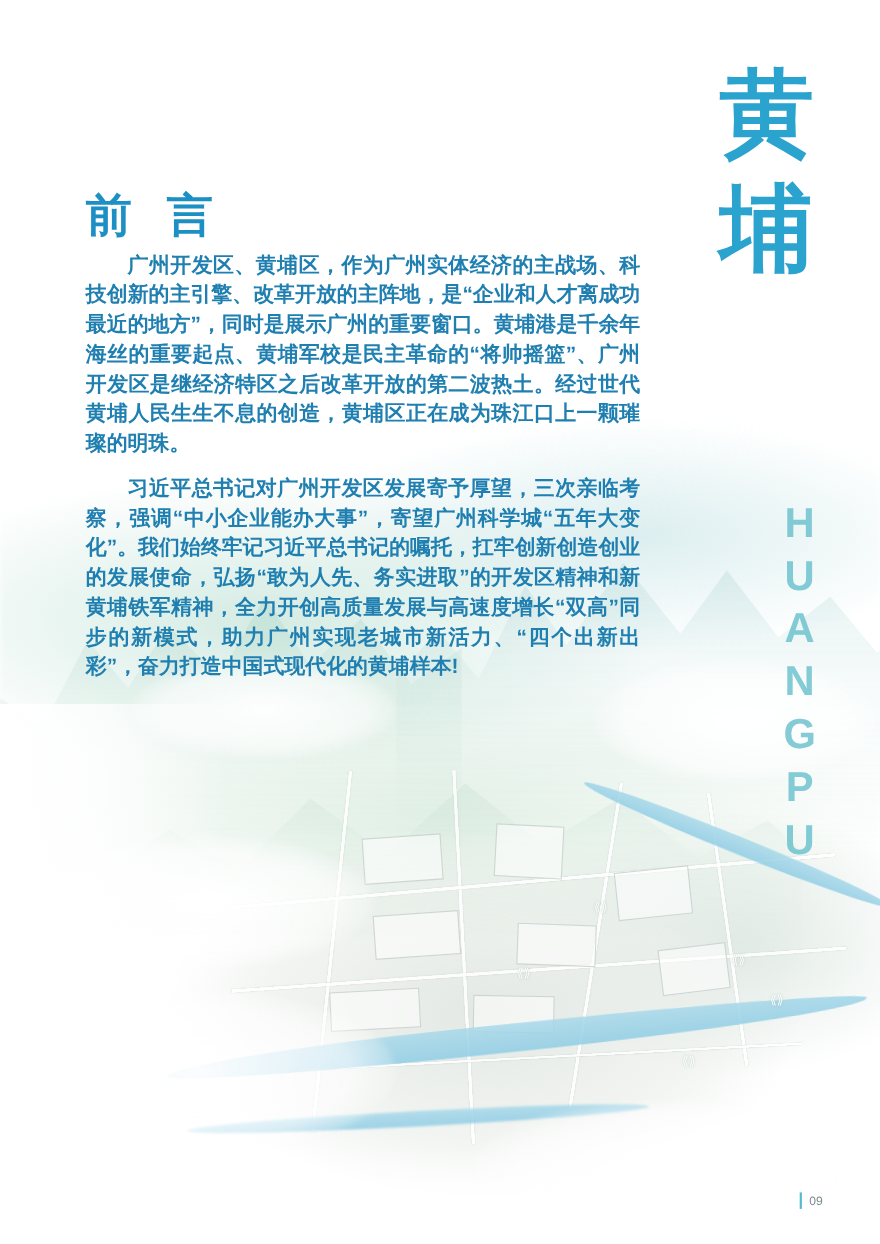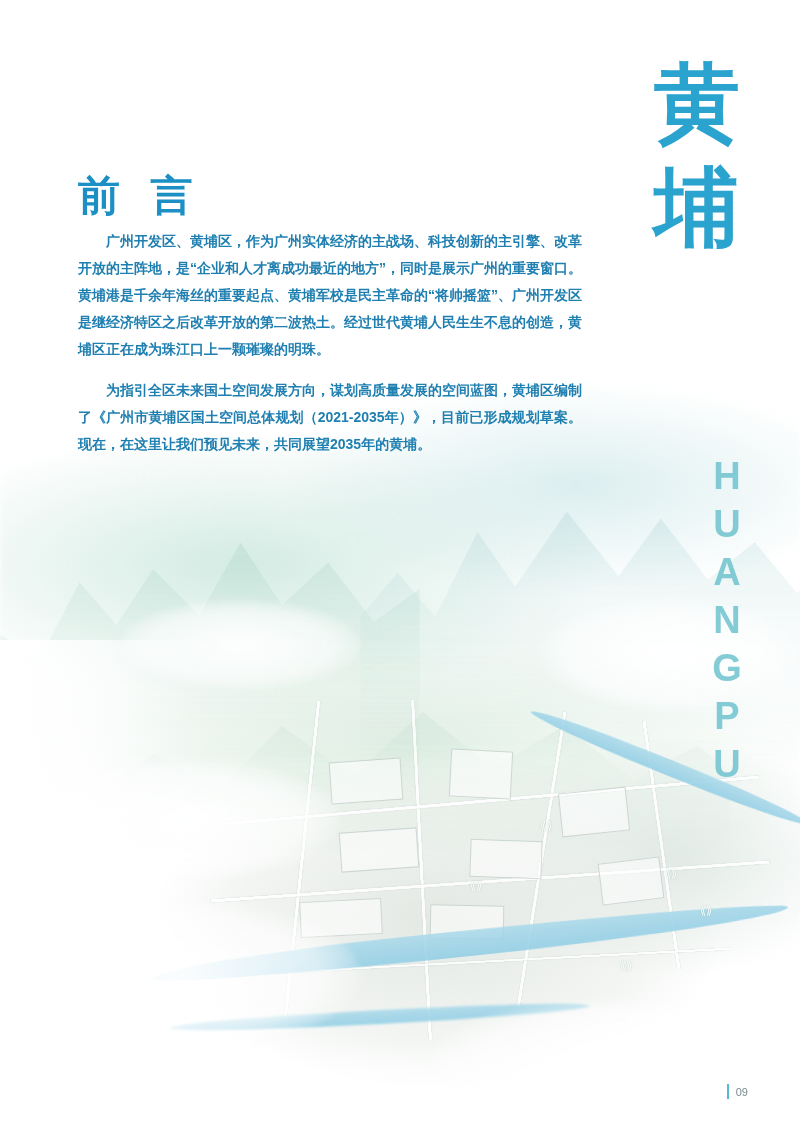--- a/index.html
+++ b/index.html
@@ -137,38 +137,38 @@
   
   .content {
     position: absolute;
     left: 0; top: 0;
     width: 800px; height: 1131px;
   }
 
   .title {
     position: absolute;
     left: 78px; top: 140px;
-    font-family: Liberation Serif, serif;
+    font-family: Liberation Sans, sans-serif;
     font-size: 42px;
     font-weight: bold;
     letter-spacing: 10px;
     color: #1c8fc4;
     text-shadow: 0 1px 0 rgba(255,255,255,0.6);
   }
 
   .body-copy {
     position: absolute;
     left: 78px; top: 228px;
     width: 520px;
   }
 
   .para {
     margin: 0 16px 14px 0;
     text-indent: 2em;
-    font-size: 14px;
+    font-size: 19px;
     line-height: 27px;
     font-weight: bold;
     color: #1f7fb0;
     text-align: justify;
     font-family: "Liberation Sans", "DejaVu Sans", sans-serif;
   }
 
   .brush-cn {
     position: absolute;
     right: 38px; top: 52px;
@@ -270,21 +270,21 @@
 
     <div class="brush-cn">
       <span>黄</span>
       <span>埔</span>
     </div>
 
     <div class="vertical-en">HUANGPU</div>
 
     <div class="body-copy">
       <p class="para">广州开发区、黄埔区，作为广州实体经济的主战场、科技创新的主引擎、改革开放的主阵地，是“企业和人才离成功最近的地方”，同时是展示广州的重要窗口。黄埔港是千余年海丝的重要起点、黄埔军校是民主革命的“将帅摇篮”、广州开发区是继经济特区之后改革开放的第二波热土。经过世代黄埔人民生生不息的创造，黄埔区正在成为珠江口上一颗璀璨的明珠。</p>
-      <p class="para">为指引全区未来国土空间发展方向，谋划高质量发展的空间蓝图，黄埔区编制了《广州市黄埔区国土空间总体规划（2021-2035年）》，目前已形成规划草案。现在，在这里让我们预见未来，共同展望2035年的黄埔。</p>
+      <p class="para">习近平总书记对广州开发区发展寄予厚望，三次亲临考察，强调“中小企业能办大事”，寄望广州科学城“五年大变化”。我们始终牢记习近平总书记的嘱托，扛牢创新创造创业的发展使命，弘扬“敢为人先、务实进取”的开发区精神和新黄埔铁军精神，全力开创高质量发展与高速度增长“双高”同步的新模式，助力广州实现老城市新活力、“四个出新出彩”，奋力打造中国式现代化的黄埔样本!</p>
     </div>
 
     <div class="page-number">
       <span class="bar"></span>
       <span>09</span>
     </div>
 
   </div>
 </div>
 

